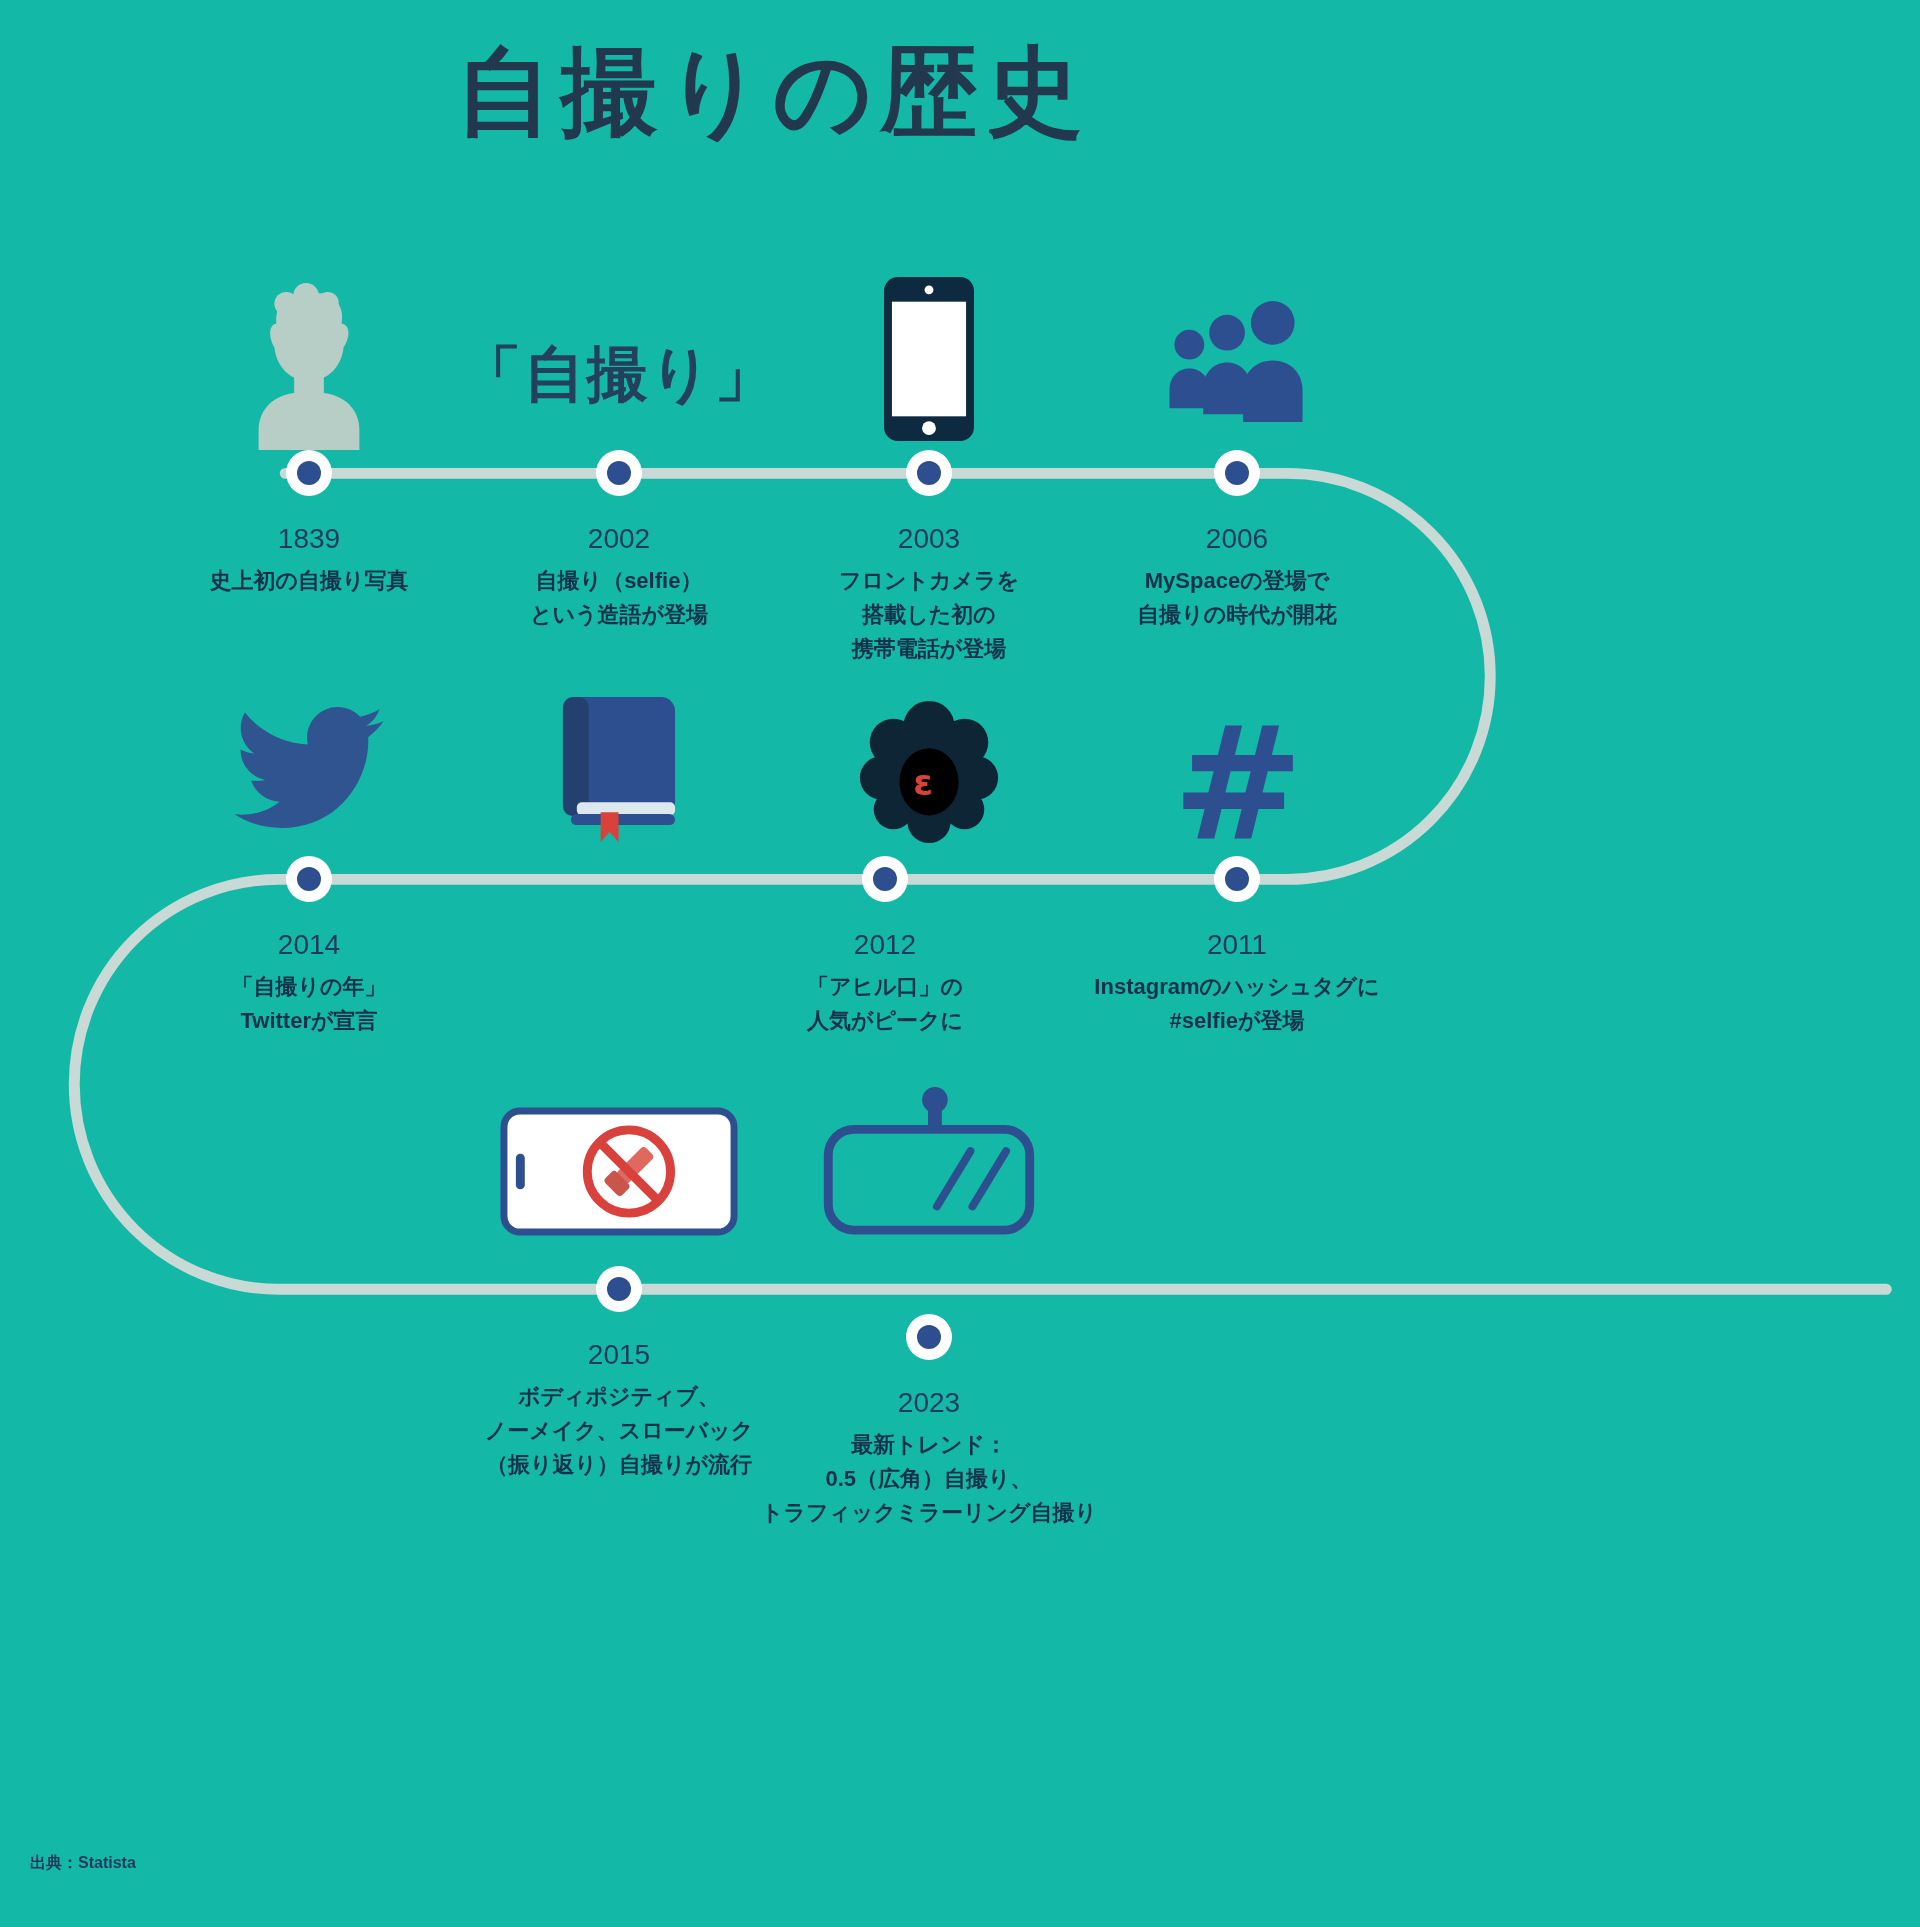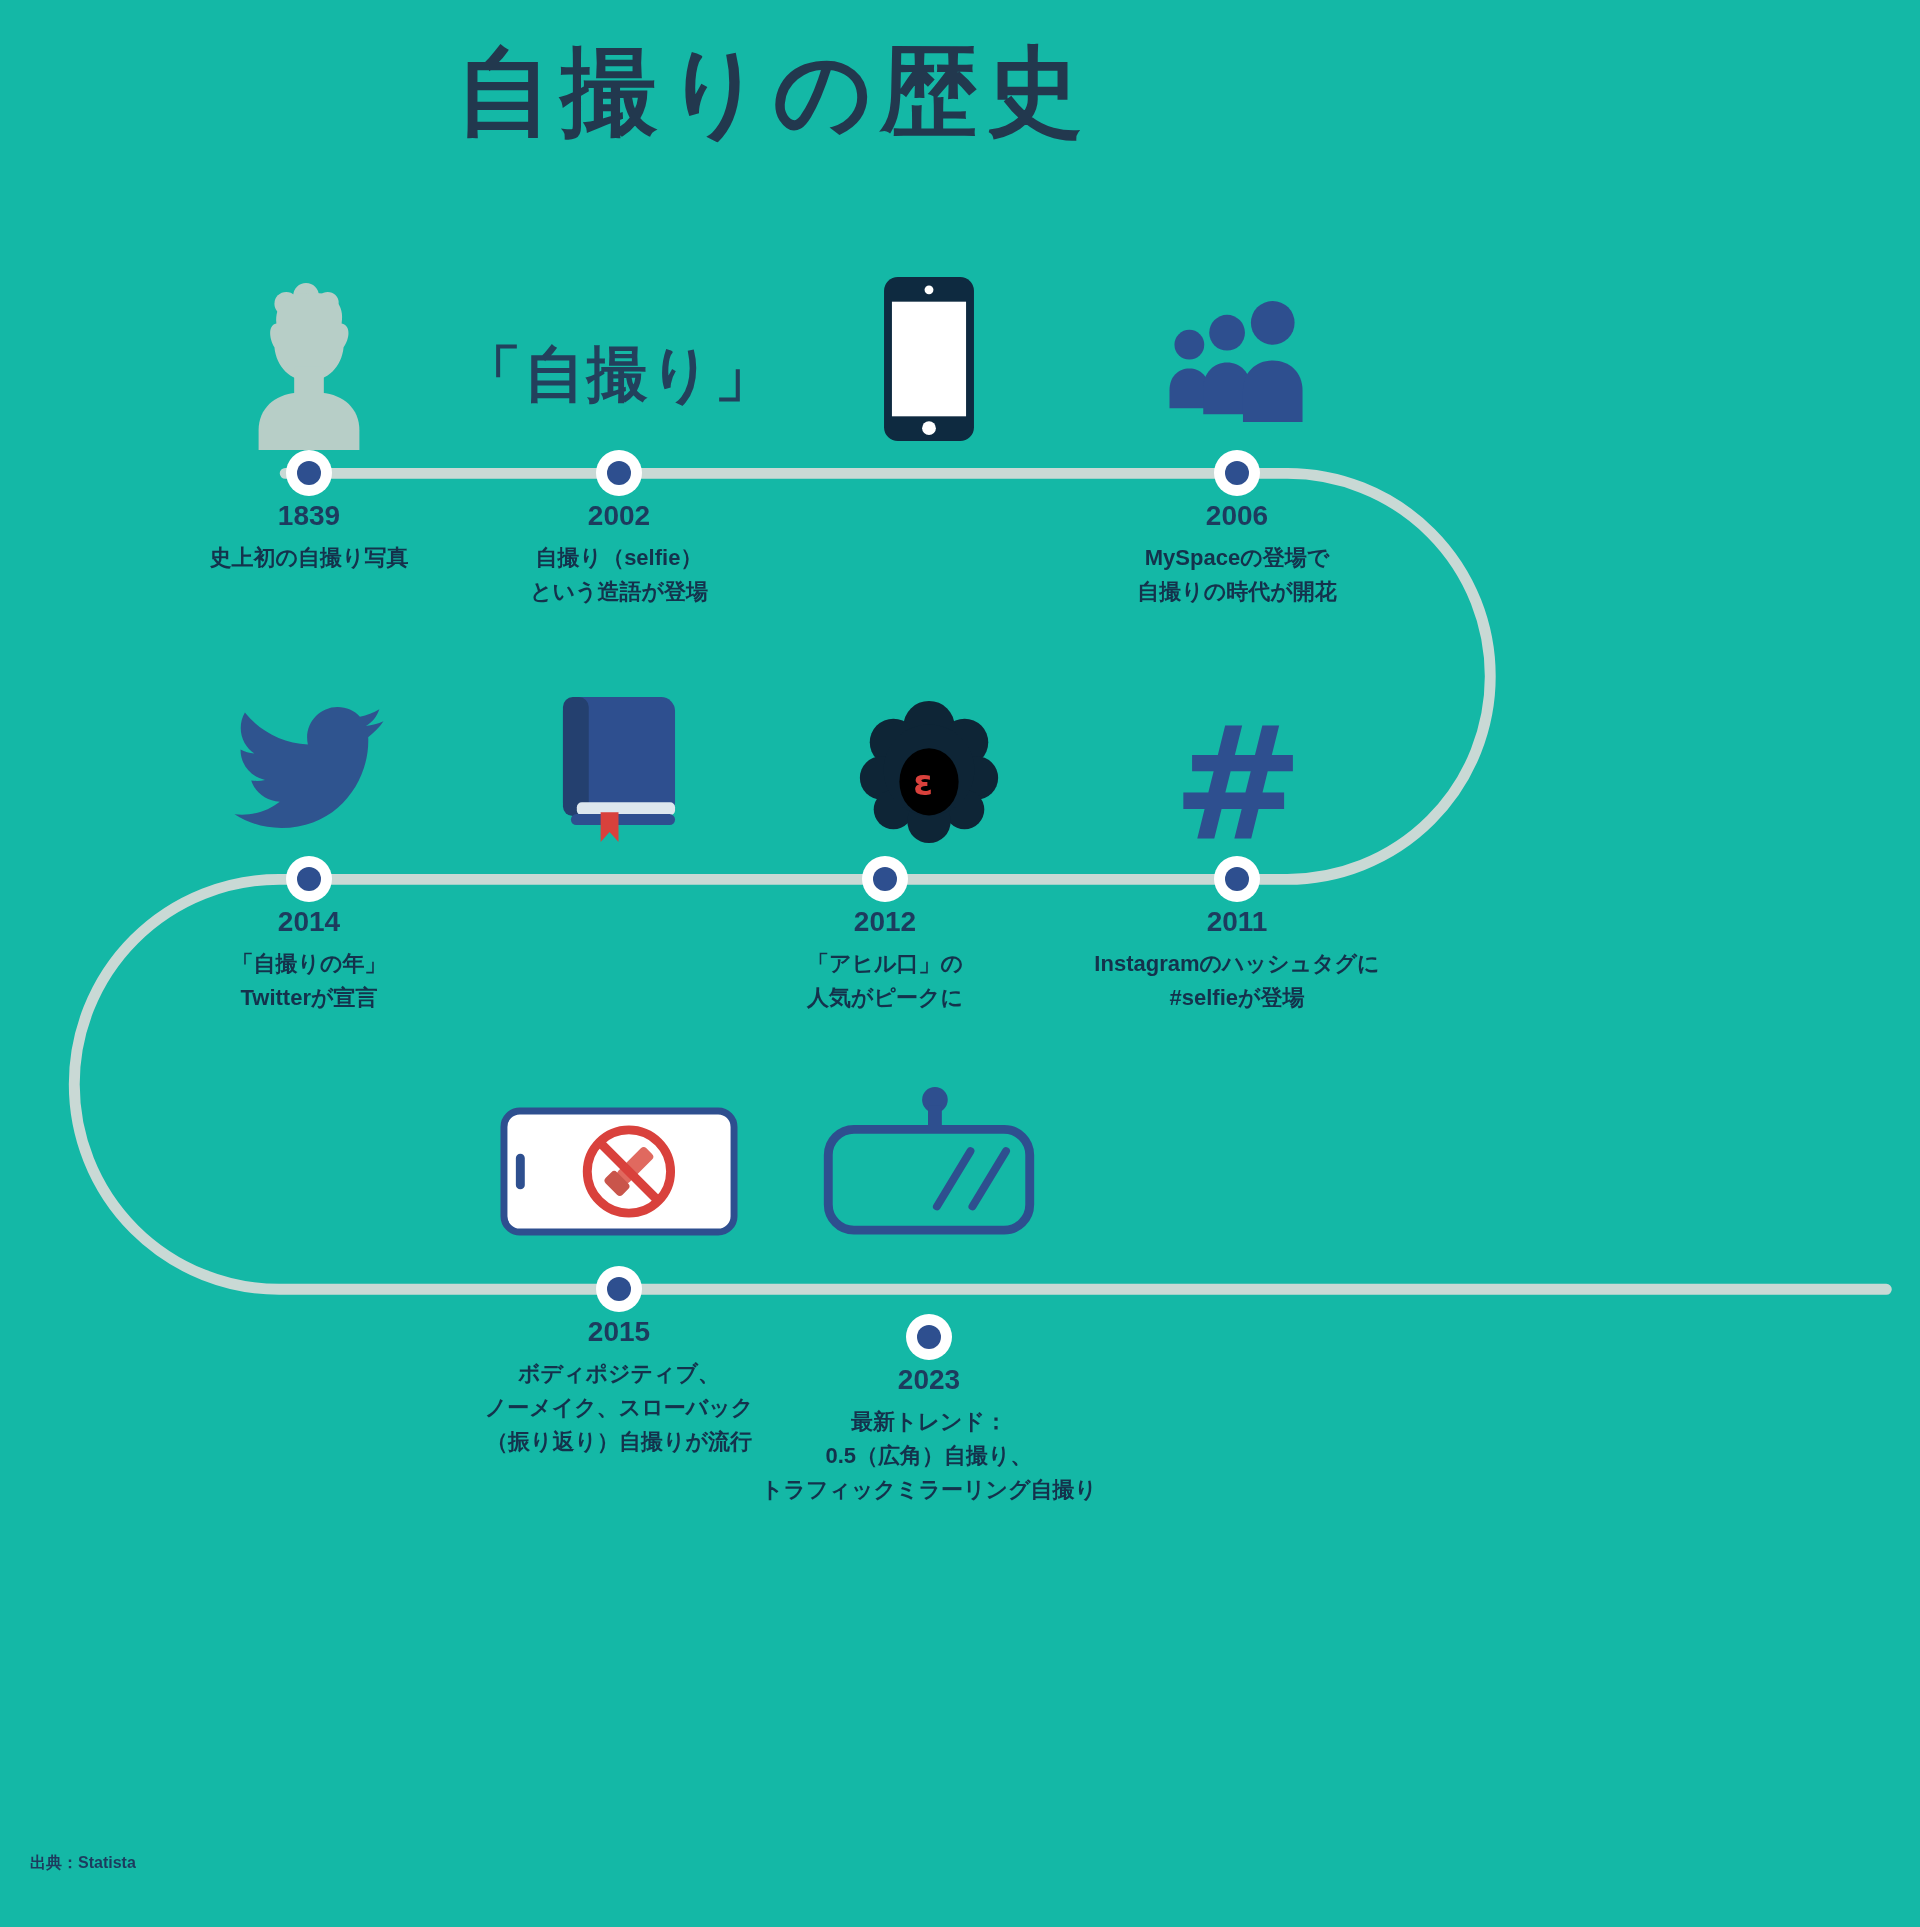--- a/index.html
+++ b/index.html
@@ -24,21 +24,21 @@
   .hash-icon {
     font-size:156px; line-height:139px; font-weight:800; color:#2e4f8f;
     font-family:"DejaVu Sans","Liberation Sans",sans-serif;
   }
   .item { position:absolute; width:376px; text-align:center; }
   .node {
     position:relative; margin:0 auto; width:46px; height:46px; border-radius:50%;
     background:#ffffff; display:flex; align-items:center; justify-content:center;
   }
   .node .dot { width:24px; height:24px; border-radius:50%; background:#2e4f8f; }
-  .year { margin-top:4px; font-size:28px; font-weight:700; color:#1d3b5e; }
+  .year { margin-top:27px; font-size:28px; font-weight:400; color:#1d3b5e; }
   .desc { margin-top:9px; font-size:22px; line-height:34px; font-weight:600; color:#14324c; }
   .source-note {
     position:absolute; left:30px; top:1853px; font-size:16px; font-weight:700; color:#1d3b5e;
   }
 </style>
 </head>
 <body>
 
 <div id="canvas">
 
@@ -162,20 +162,31 @@
     <div class="node">
         <div class="dot"></div>
       </div>
     <div class="year">2002</div>
     <div class="desc">
       <div>自撮り（selfie）</div>
       <div>という造語が登場</div>
     </div>
   </div>
 
+  <div class="item" style="left:741px; top:450px;">
+    <div class="node">
+        <div class="dot"></div>
+      </div>
+    <div class="year">2003</div>
+    <div class="desc">
+      <div>フロントカメラを</div>
+      <div>搭載した初の</div>
+      <div>携帯電話が登場</div>
+    </div>
+  </div>
 
   <div class="item" style="left:1049px; top:450px;">
     <div class="node">
         <div class="dot"></div>
       </div>
     <div class="year">2006</div>
     <div class="desc">
       <div>MySpaceの登場で</div>
       <div>自撮りの時代が開花</div>
     </div>

